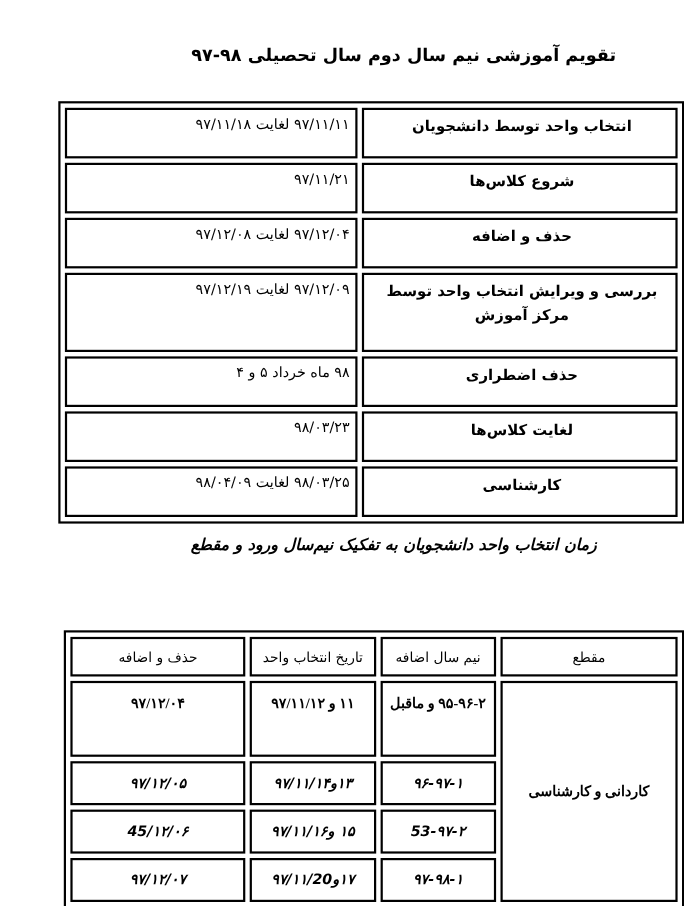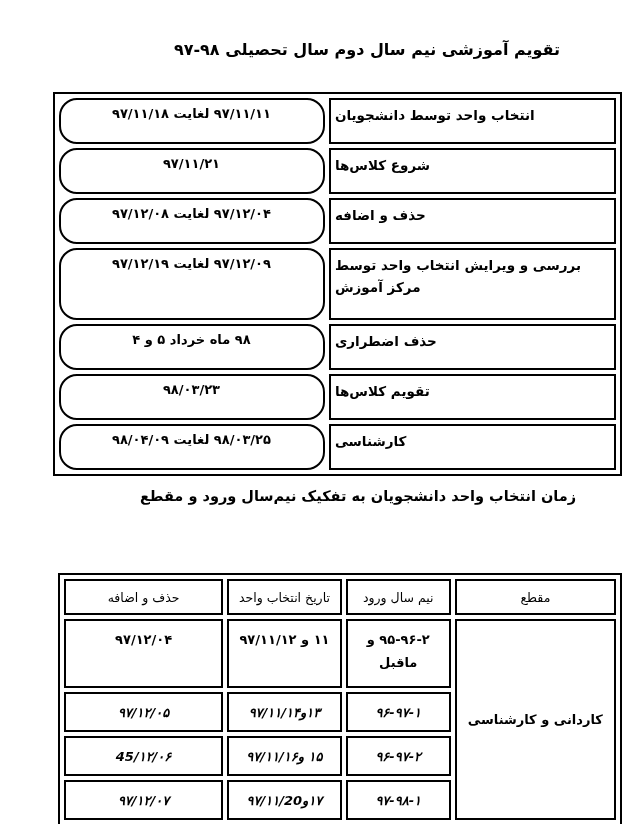--- a/index.html
+++ b/index.html
@@ -27,52 +27,52 @@
     background:#fff;
     overflow:hidden;
   }
 
   
   table.t1{margin:30px 0 0 36px;width:569px;direction:rtl;}
   .t1 col.c-label{width:285px;}
   .t1 col.c-date{width:264px;}
   .t1 td{vertical-align:top;height:36px;}
   .t1 td.lbl{
-    text-align:left;padding:4px 0 2px 4px;
+    text-align:center;padding:4px 0 2px 4px;
     font-size:13.5px;font-weight:bold;line-height:1.65;
   }
   .t1 td.dt{
-    text-align:center;padding:4px 5px 2px 4px;
-    font-size:13px;font-weight:bold;line-height:1.55;border-radius:18px;
+    text-align:right;padding:4px 5px 2px 4px;
+    font-size:13px;font-weight:normal;line-height:1.55;
   }
   .t1 tr.tall td{height:62px;margin-left:33px;}
 
   
-  .subtitle-wrap{margin:10px 0 0 0;width:528px;text-align:center;direction:rtl;}
+  .subtitle-wrap{margin:10px 0 0 0;width:528px;text-align:center;direction:rtl;font-style:italic;}
   .subtitle-wrap h2{margin:0;font-size:14.5px;font-weight:bold;line-height:1.45;}
 
   
   table.t2{margin:66px 0 0 36px;width:564px;direction:rtl;}
   .t2 col.c-level{width:152px;}
   .t2 col.c-entry{width:99px;}
   .t2 col.c-seldate{width:108px;}
   .t2 col.c-adddrop{width:150px;}
   .t2 th{
     background:#d9d9d9;
     font-size:12.5px;font-weight:normal;
     height:28px;text-align:center;vertical-align:middle;
     padding:2px 3px;
   }
   .t2 td{
     text-align:center;vertical-align:top;
     font-size:13px;font-weight:bold;
     padding:7px 3px 2px 3px;line-height:1.8;
   }
   .t2 td.level-cell{vertical-align:middle;padding:0 4px;font-size:13px;}
-  .t2 tr.r1 td{height:56px;}
+  .t2 tr.r1 td{height:56px;font-family:Liberation Serif, serif;}
   .t2 tr.rs td{height:27px;font-style:italic;}
 </style>
 </head>
 <body>
 
 <div class="page">
 
   <div class="title-wrap">
     <h1>تقویم آموزشی نیم سال دوم سال تحصیلی ۹۸-۹۷</h1>
   </div>
@@ -97,21 +97,21 @@
       </tr>
       <tr class="tall">
         <td class="lbl">بررسی و ویرایش انتخاب واحد توسط مرکز آموزش</td>
         <td class="dt">۹۷/۱۲/۰۹ لغایت ۹۷/۱۲/۱۹</td>
       </tr>
       <tr>
         <td class="lbl">حذف اضطراری</td>
         <td class="dt">⁦۴ ‎و ‎۵ ‎خرداد ‎ماه ‎۹۸⁩</td>
       </tr>
       <tr>
-        <td class="lbl">تقویم کلاس‌ها</td>
+        <td class="lbl">لغایت کلاس‌ها</td>
         <td class="dt">۹۸/۰۳/۲۳</td>
       </tr>
       <tr>
         <td class="lbl">کارشناسی</td>
         <td class="dt">۹۸/۰۳/۲۵ لغایت ۹۸/۰۴/۰۹</td>
       </tr>
     </tbody>
   </table>
 
   <div class="subtitle-wrap">
@@ -121,39 +121,39 @@
   <table class="doc t2" dir="rtl">
     <colgroup>
       <col class="c-level">
         <col class="c-entry">
         <col class="c-seldate">
         <col class="c-adddrop">
     </colgroup>
     <thead>
       <tr>
         <th>مقطع</th>
-        <th>نیم سال ورود</th>
+        <th>نیم سال اضافه</th>
         <th>تاریخ انتخاب واحد</th>
         <th>حذف و اضافه</th>
       </tr>
     </thead>
     <tbody>
       <tr class="r1">
         <td class="level-cell" rowspan="4">کاردانی و کارشناسی</td>
         <td>۹۵-۹۶-۲ و ماقبل</td>
         <td>۱۱ و ۹۷/۱۱/۱۲</td>
         <td>۹۷/۱۲/۰۴</td>
       </tr>
       <tr class="rs">
         <td>⁦۹۶‎-‎۹۷‎-‎۱⁩</td>
         <td>۱۳و۹۷/۱۱/۱۴</td>
         <td>۹۷/۱۲/۰۵</td>
       </tr>
       <tr class="rs">
-        <td>⁦۹۶‎-‎۹۷‎-‎۲⁩</td>
+        <td>⁦53‎-‎۹۷‎-‎۲⁩</td>
         <td>۱۵ و۹۷/۱۱/۱۶</td>
         <td>45/۱۲/۰۶</td>
       </tr>
       <tr class="rs">
         <td>⁦۹۷‎-‎۹۸‎-‎۱⁩</td>
         <td>۱۷و۹۷/۱۱/20</td>
         <td>۹۷/۱۲/۰۷</td>
       </tr>
     </tbody>
   </table>

